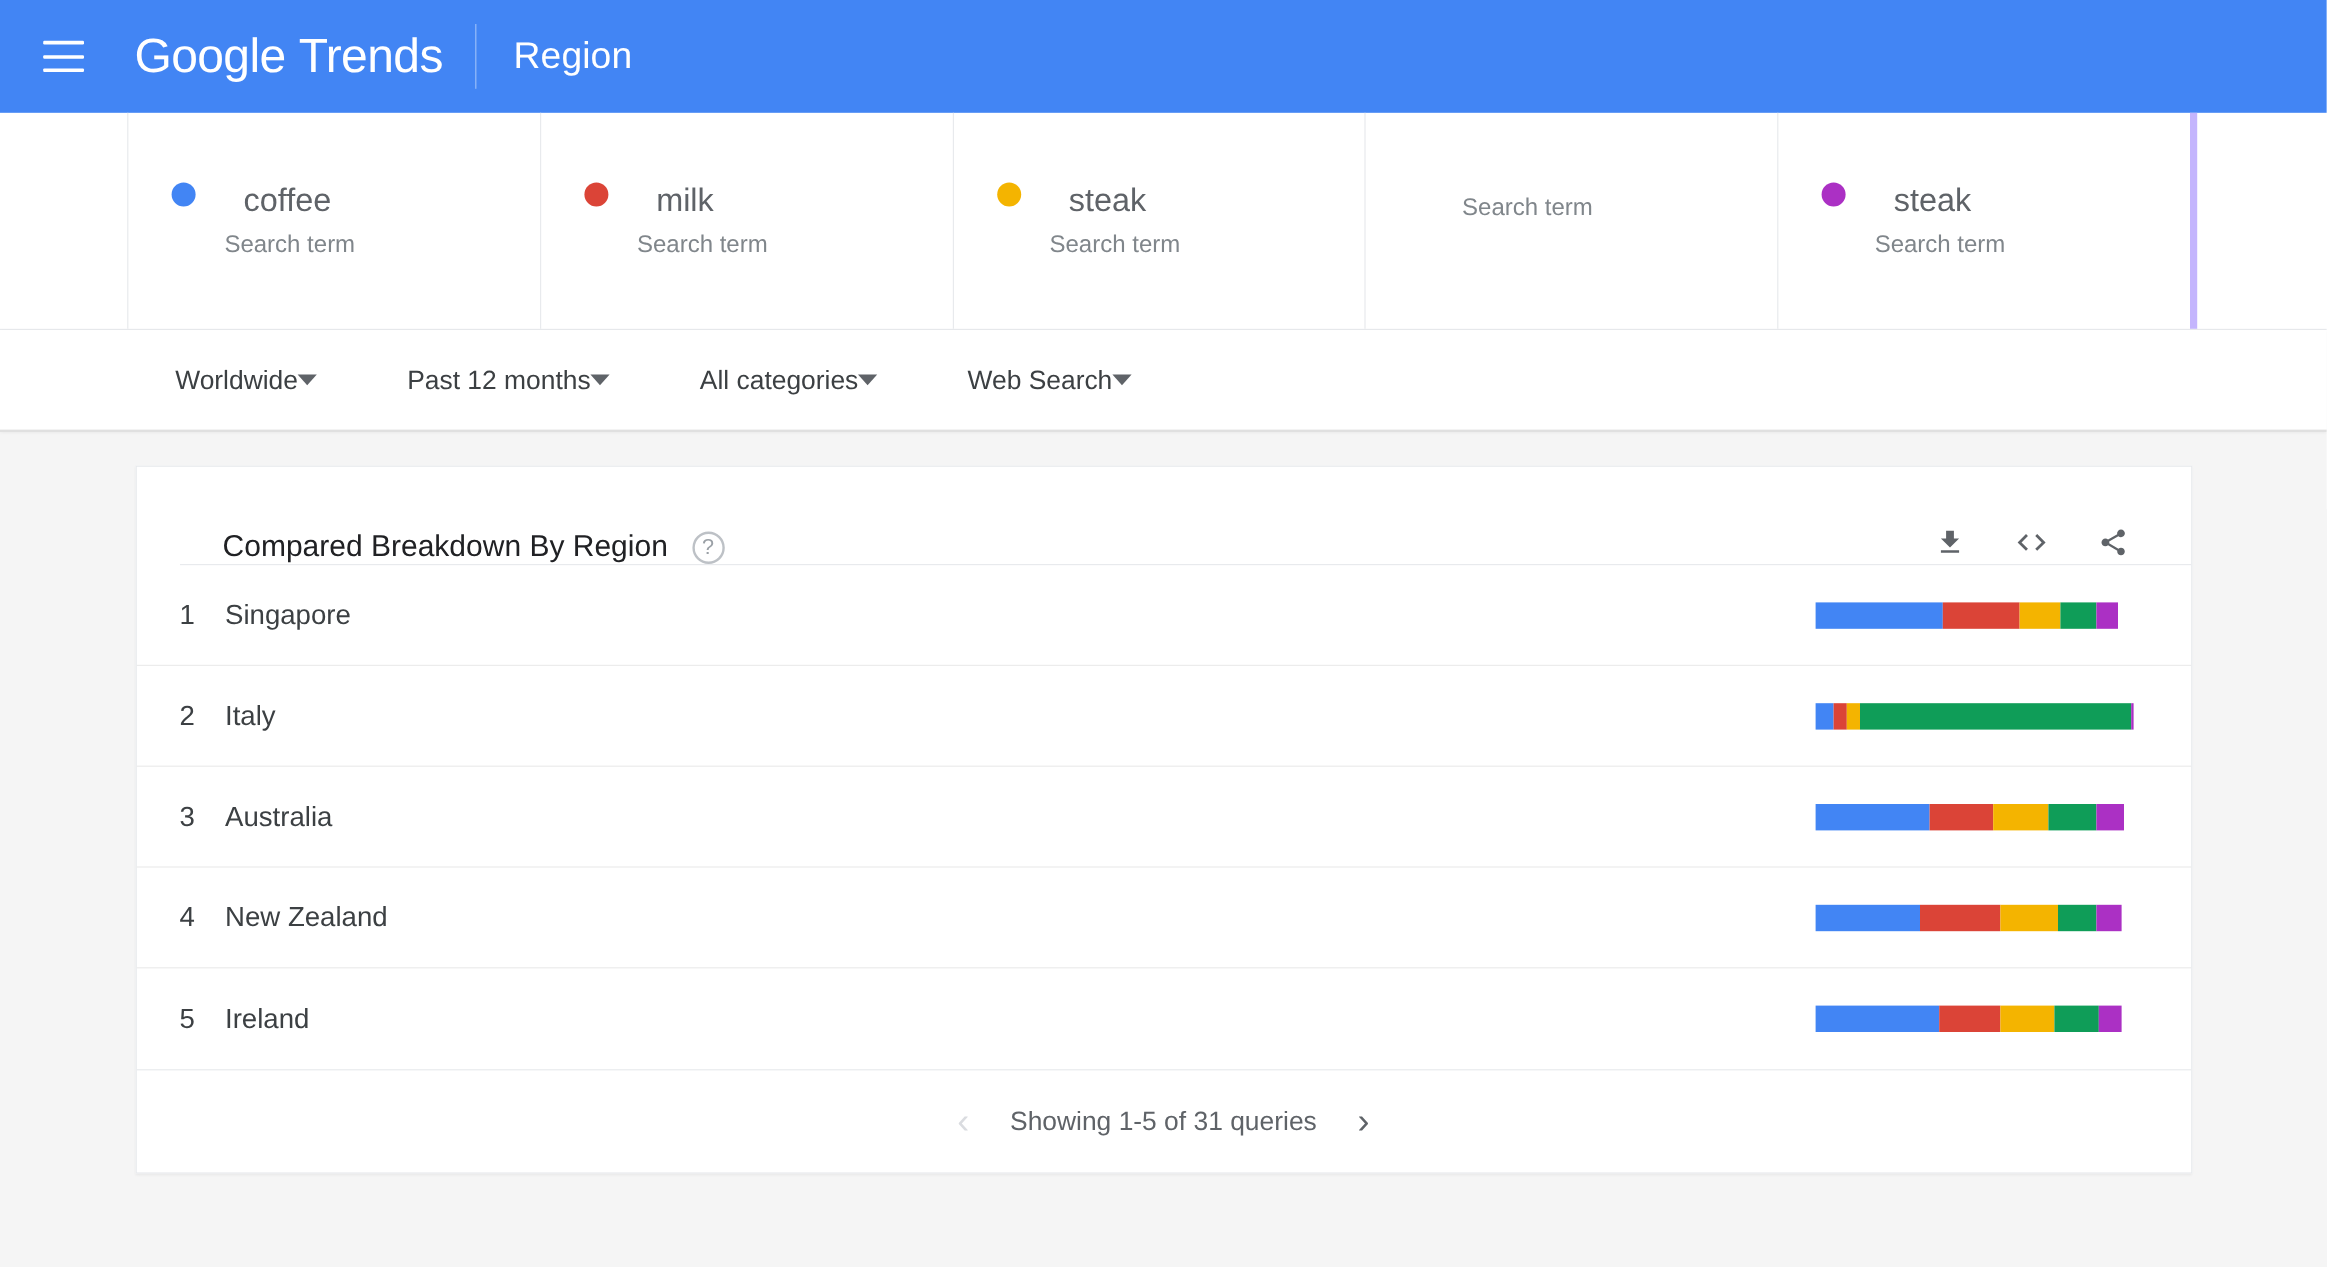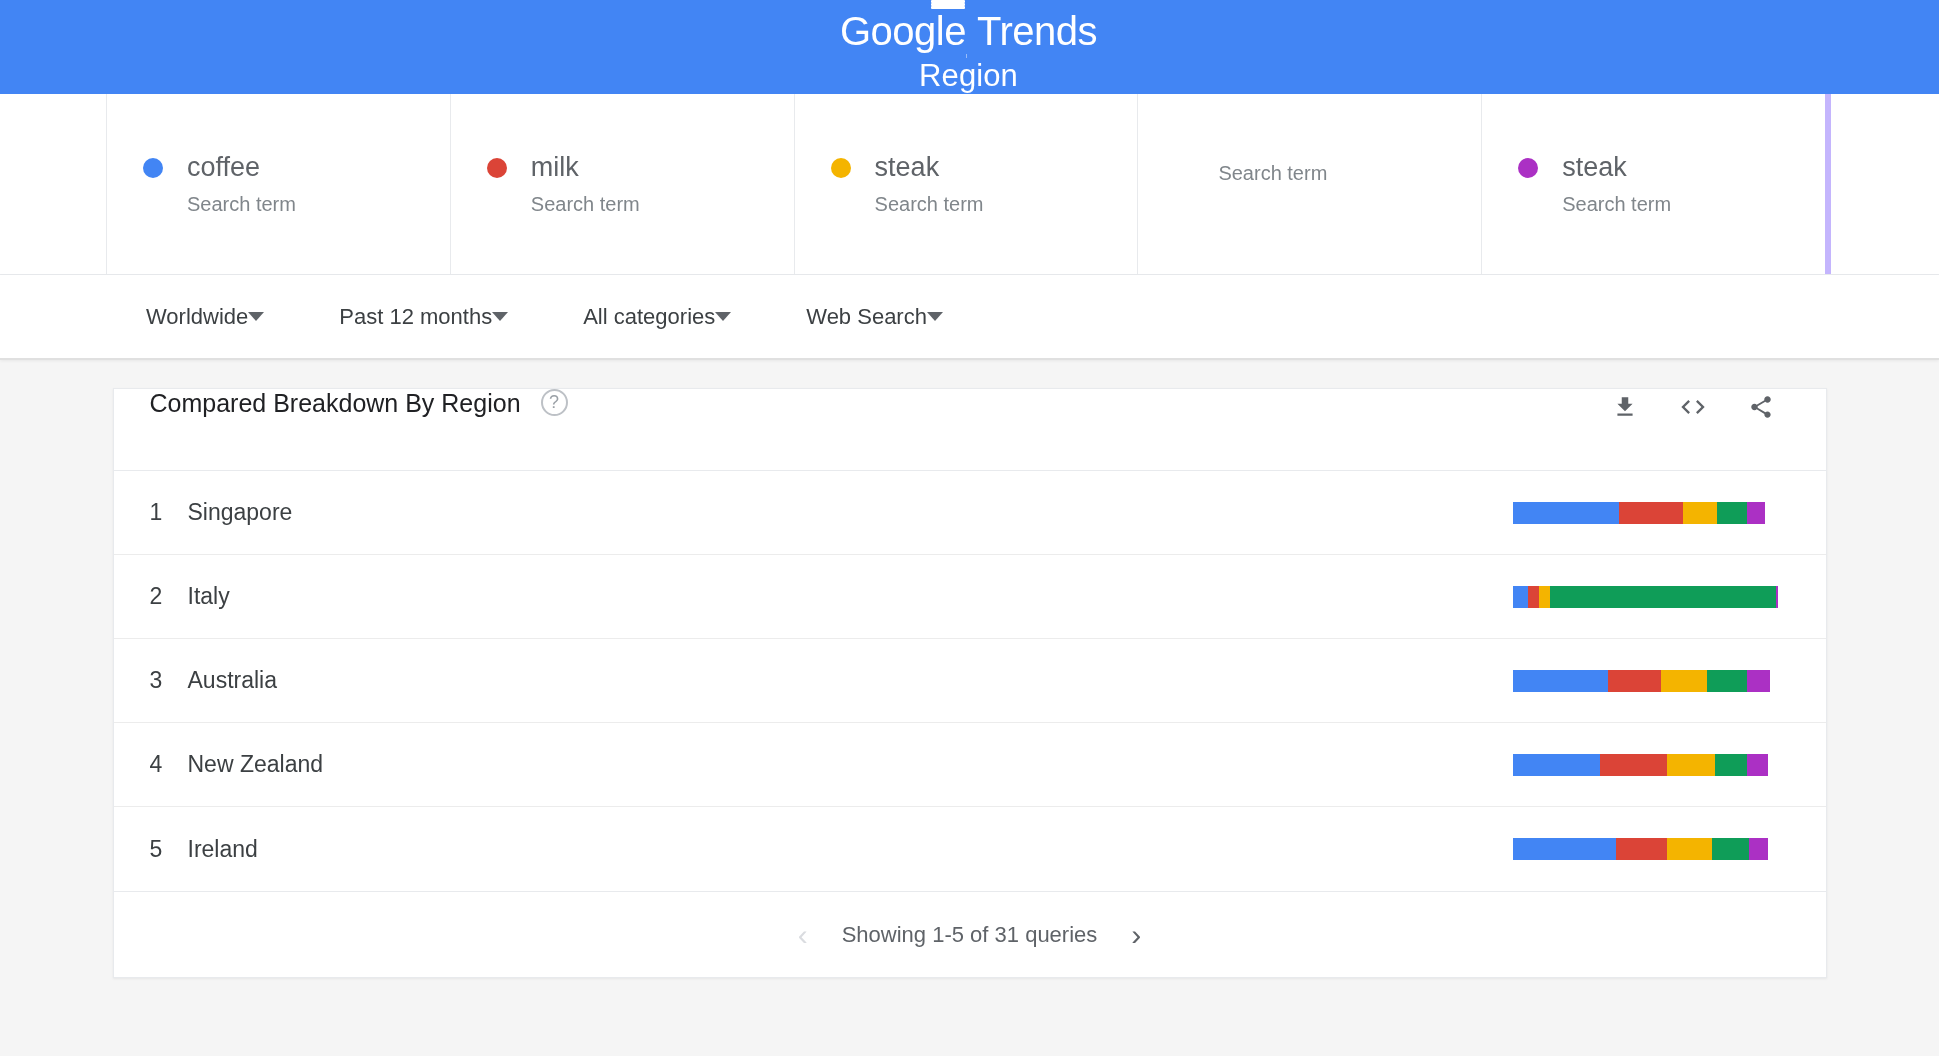--- a/index.html
+++ b/index.html
@@ -12,21 +12,20 @@
   }
 
   
   .header {
     height: 94px;
     background: #4285F4;
     display: flex;
     align-items: center;
     padding: 0 38px 0 36px;
     position: relative;
-    flex-direction: column;
   }
   .hamburger {
     width: 34px; height: 26px;
     display: flex; flex-direction: column; justify-content: space-between;
     cursor: pointer;
     margin-right: 42px;
   }
   .hamburger span { display: block; height: 3px; background: #fff; border-radius: 1px; }
 
   .logo {
@@ -104,21 +103,21 @@
     border-bottom: 1px solid #e8eaed;
   }
   .term-cell {
     flex: 1;
     border-left: 1px solid #e8eaed;
     padding-left: 36px;
     padding-top: 58px;
     position: relative;
   }
   .term-cell:last-child { border-right: 6px solid #c4b5fd; }
-  .term-head { display: flex; align-items: center; gap: 24px; }
+  .term-head { display: flex; align-items: flex-start; gap: 40px; }
   .term-dot { width: 20px; height: 20px; border-radius: 50%; flex: none; }
   .term-name { font-size: 27px; color: #5f6368; font-weight: 400; }
   .term-sub { font-size: 20px; color: #80868b; margin-top: 10px; margin-left: 44px; }
 
   
   .filter-row {
     height: 85px;
     background: #fff;
     display: flex;
     align-items: center;
@@ -152,23 +151,24 @@
   .card {
     width: 1714px;
     margin: 0 auto;
     background: #fff;
     border: 1px solid #e8eaed;
     box-shadow: 0 1px 2px rgba(60,64,67,0.08);
   }
   .card-header {
     height: 82px;
     display: flex;
-    align-items: flex-start;
+    align-items: flex-end;
     padding: 0 47px 0 36px;
     border-bottom: 1px solid #e8eaed;
+    margin-left: 36px;
   }
   .card-title { font-size: 25px; color: #202124; font-weight: 400; }
   .help-icon {
     width: 27px; height: 27px;
     border: 2px solid #bdc1c6;
     border-radius: 50%;
     color: #9aa0a6;
     font-size: 18px;
     display: flex; align-items: center; justify-content: center;
     margin-left: 20px;

